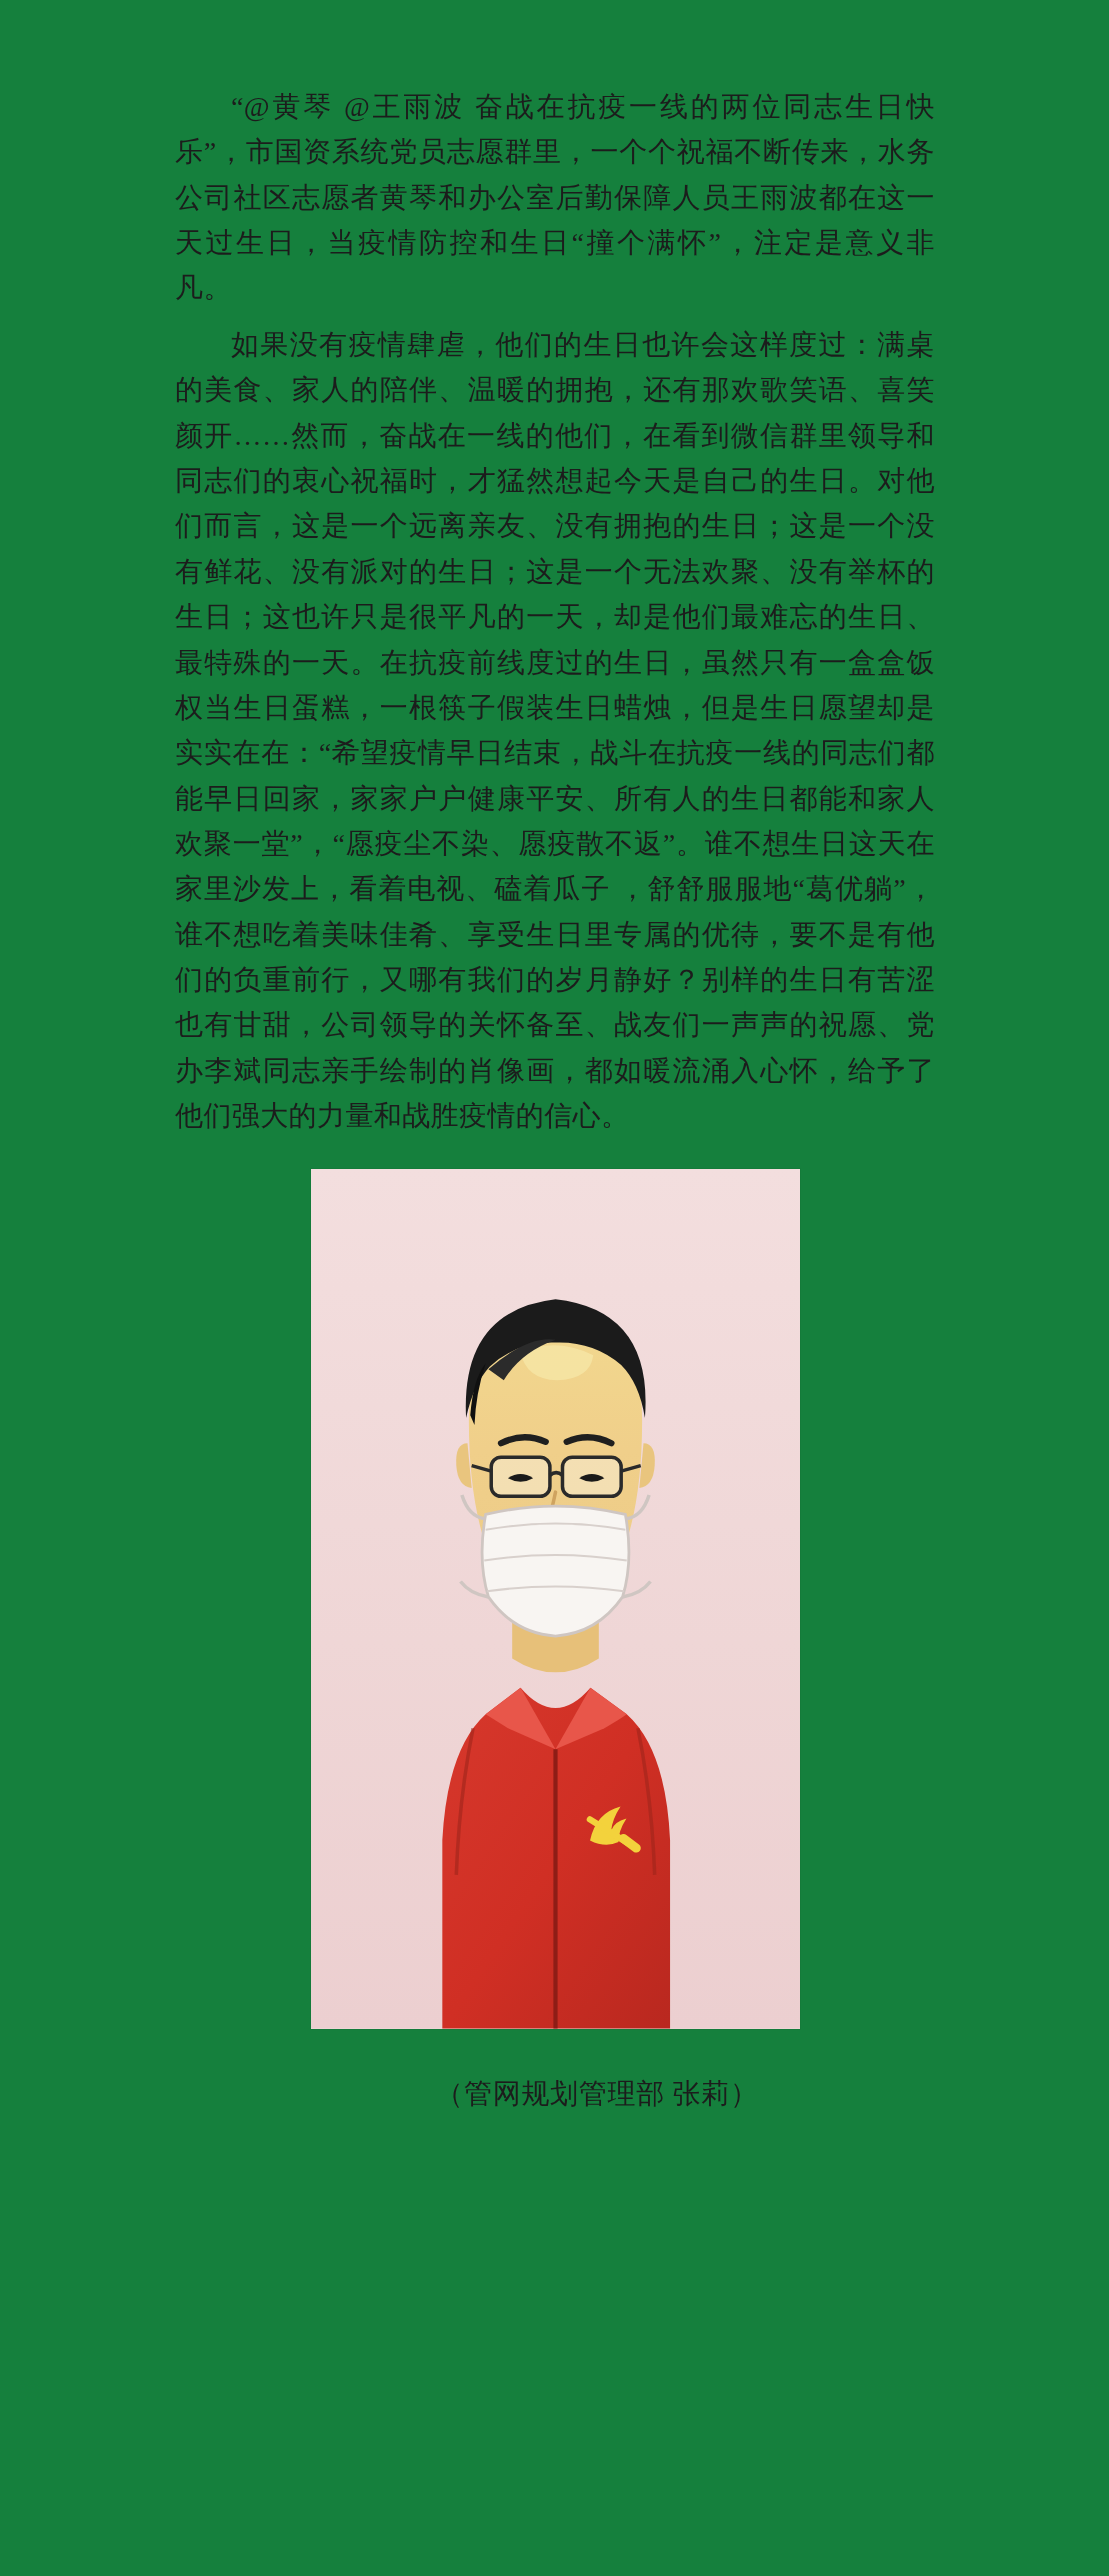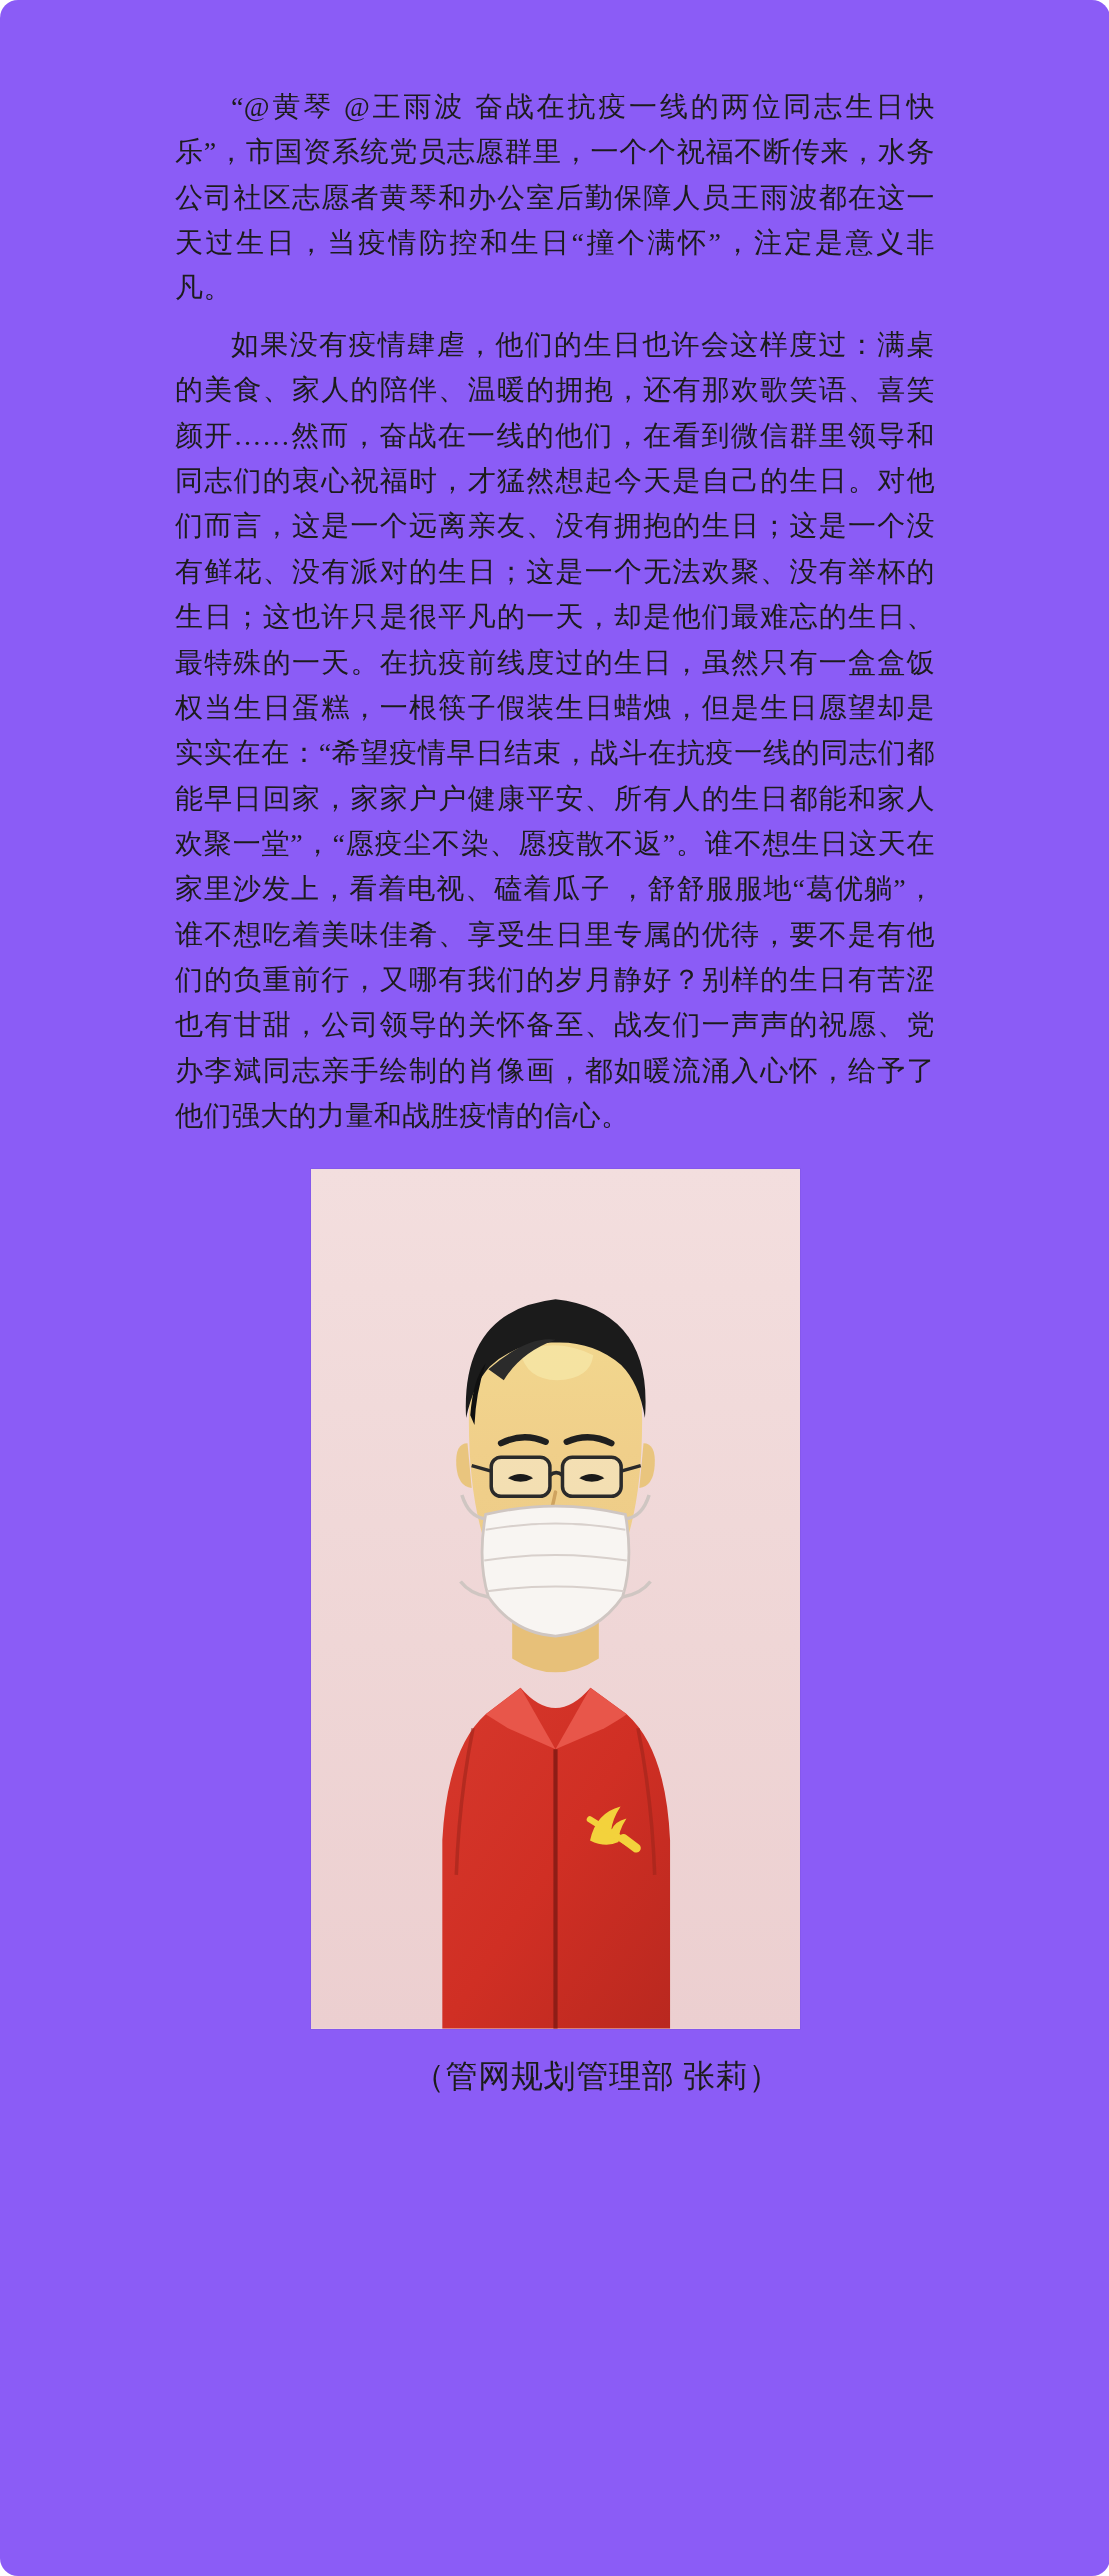--- a/index.html
+++ b/index.html
@@ -12,23 +12,22 @@
     min-height: 2576px;
     font-family: "Liberation Serif", "DejaVu Serif", serif;
     color: #1a1a1a;
     -webkit-font-smoothing: antialiased;
   }
   .page {
     width: 1110px;
     min-height: 2576px;
     box-sizing: border-box;
     padding: 84px 175px 63px 175px;
-    background: #8b5cf6;
+    background: #15803d;
     position: relative;
-    border-radius: 18px;
   }
   .article {
     width: 100%;
   }
   .para {
     font-size: 28px;
     line-height: 1.62;
     text-align: justify;
     text-justify: inter-ideograph;
     text-indent: 2em;
@@ -48,23 +47,23 @@
     position: relative;
     overflow: hidden;
     box-shadow: 0 0 0 0.7px rgba(0,0,0,0.06);
   }
   .photo-frame svg {
     display: block;
     width: 100%;
     height: 100%;
   }
   .caption {
-    margin-top: 26px;
+    margin-top: 46px;
     text-align: center;
-    font-size: 32px;
+    font-size: 28px;
     letter-spacing: 0.7px;
     color: #1c1c1c;
     padding-left: 84px;
   }
 </style>
 </head>
 <body>
 
 <div class="page">
   <div class="article">

